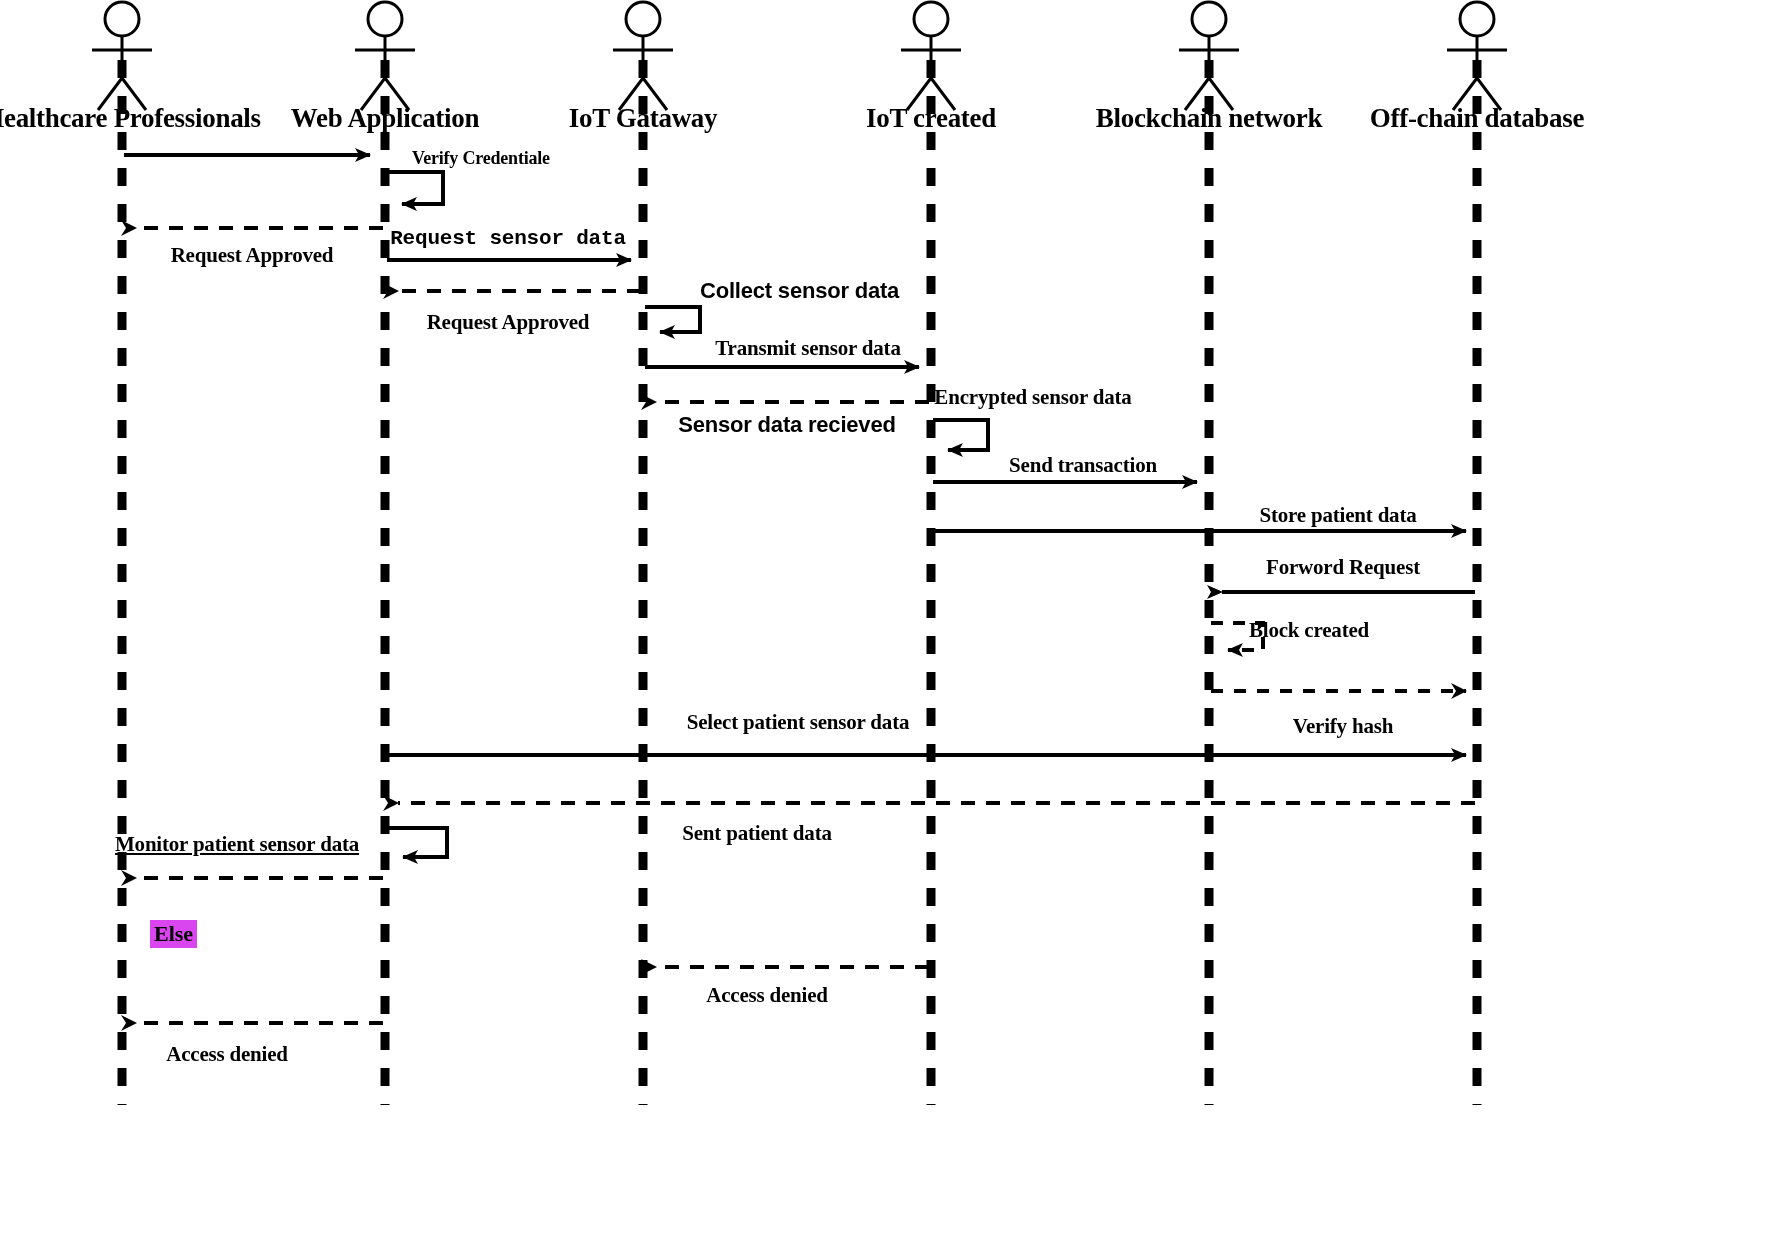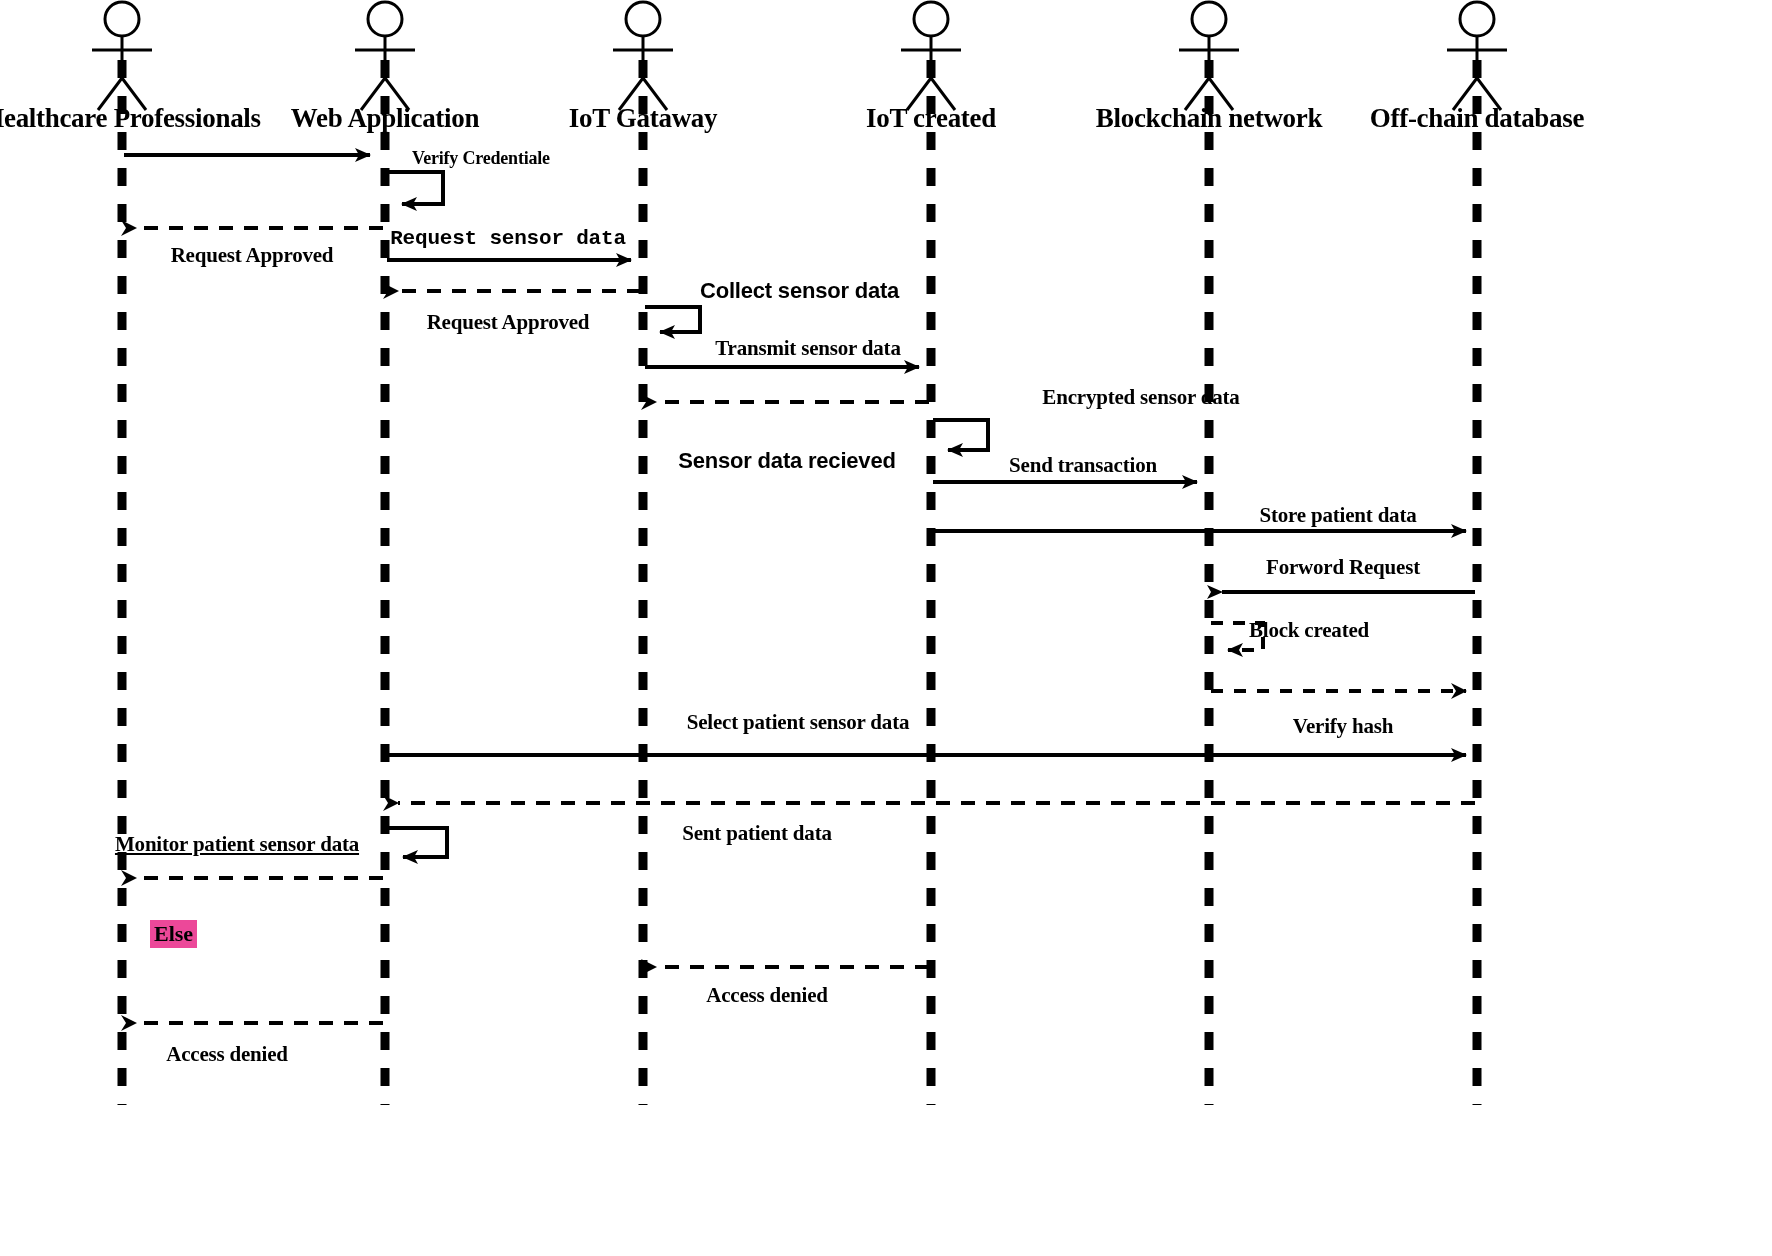--- a/index.html
+++ b/index.html
@@ -48,21 +48,21 @@
     font-size: 22px;
   }
   .msg-label.small { font-size: 18px; }
   .msg-label.two-line { line-height: 1.18; text-align: center; }
   .else-label {
     position: absolute;
     font-family: "Liberation Serif", "DejaVu Serif", serif;
     font-weight: bold;
     font-size: 22px;
     color: #000;
-    background: #ec4899;
+    background: #d946ef;
     padding: 1px 4px;
     white-space: nowrap;
   }
 </style>
 </head>
 <body>
 
 <div id="diagram-root">
 
   <svg id="diagram-svg" viewBox="0 0 1772 1256">
@@ -198,23 +198,23 @@
   <div class="msg-label centered" style="left:252px; top:243px;">Request Approved</div>
 
   <div class="msg-label centered" style="left:508px; top:227px;font-family:Liberation Mono, monospace;">Request sensor data</div>
 
   <div class="msg-label centered" style="left:508px; top:310px;">Request Approved</div>
 
   <div class="msg-label sans" style="left:700px; top:278px;">Collect sensor data</div>
 
   <div class="msg-label centered" style="left:808px; top:336px;">Transmit sensor data</div>
 
-  <div class="msg-label centered sans" style="left:787px; top:412px;margin-top:36px;">Sensor data recieved</div>
-
-  <div class="msg-label centered" style="left:1141px; top:385px;">Encrypted sensor data</div>
+  <div class="msg-label centered sans" style="left:787px; top:412px;">Sensor data recieved</div>
+
+  <div class="msg-label centered" style="left:1033px; top:385px;">Encrypted sensor data</div>
 
   <div class="msg-label centered" style="left:1083px; top:453px;">Send transaction</div>
 
   <div class="msg-label centered" style="left:1338px; top:503px;">Store patient data</div>
 
   <div class="msg-label centered" style="left:1343px; top:555px;">Forword Request</div>
 
   <div class="msg-label centered" style="left:1297px; top:618px;margin-left:12px;">Block created</div>
 
   <div class="msg-label centered" style="left:1343px; top:714px;">Verify hash</div>

